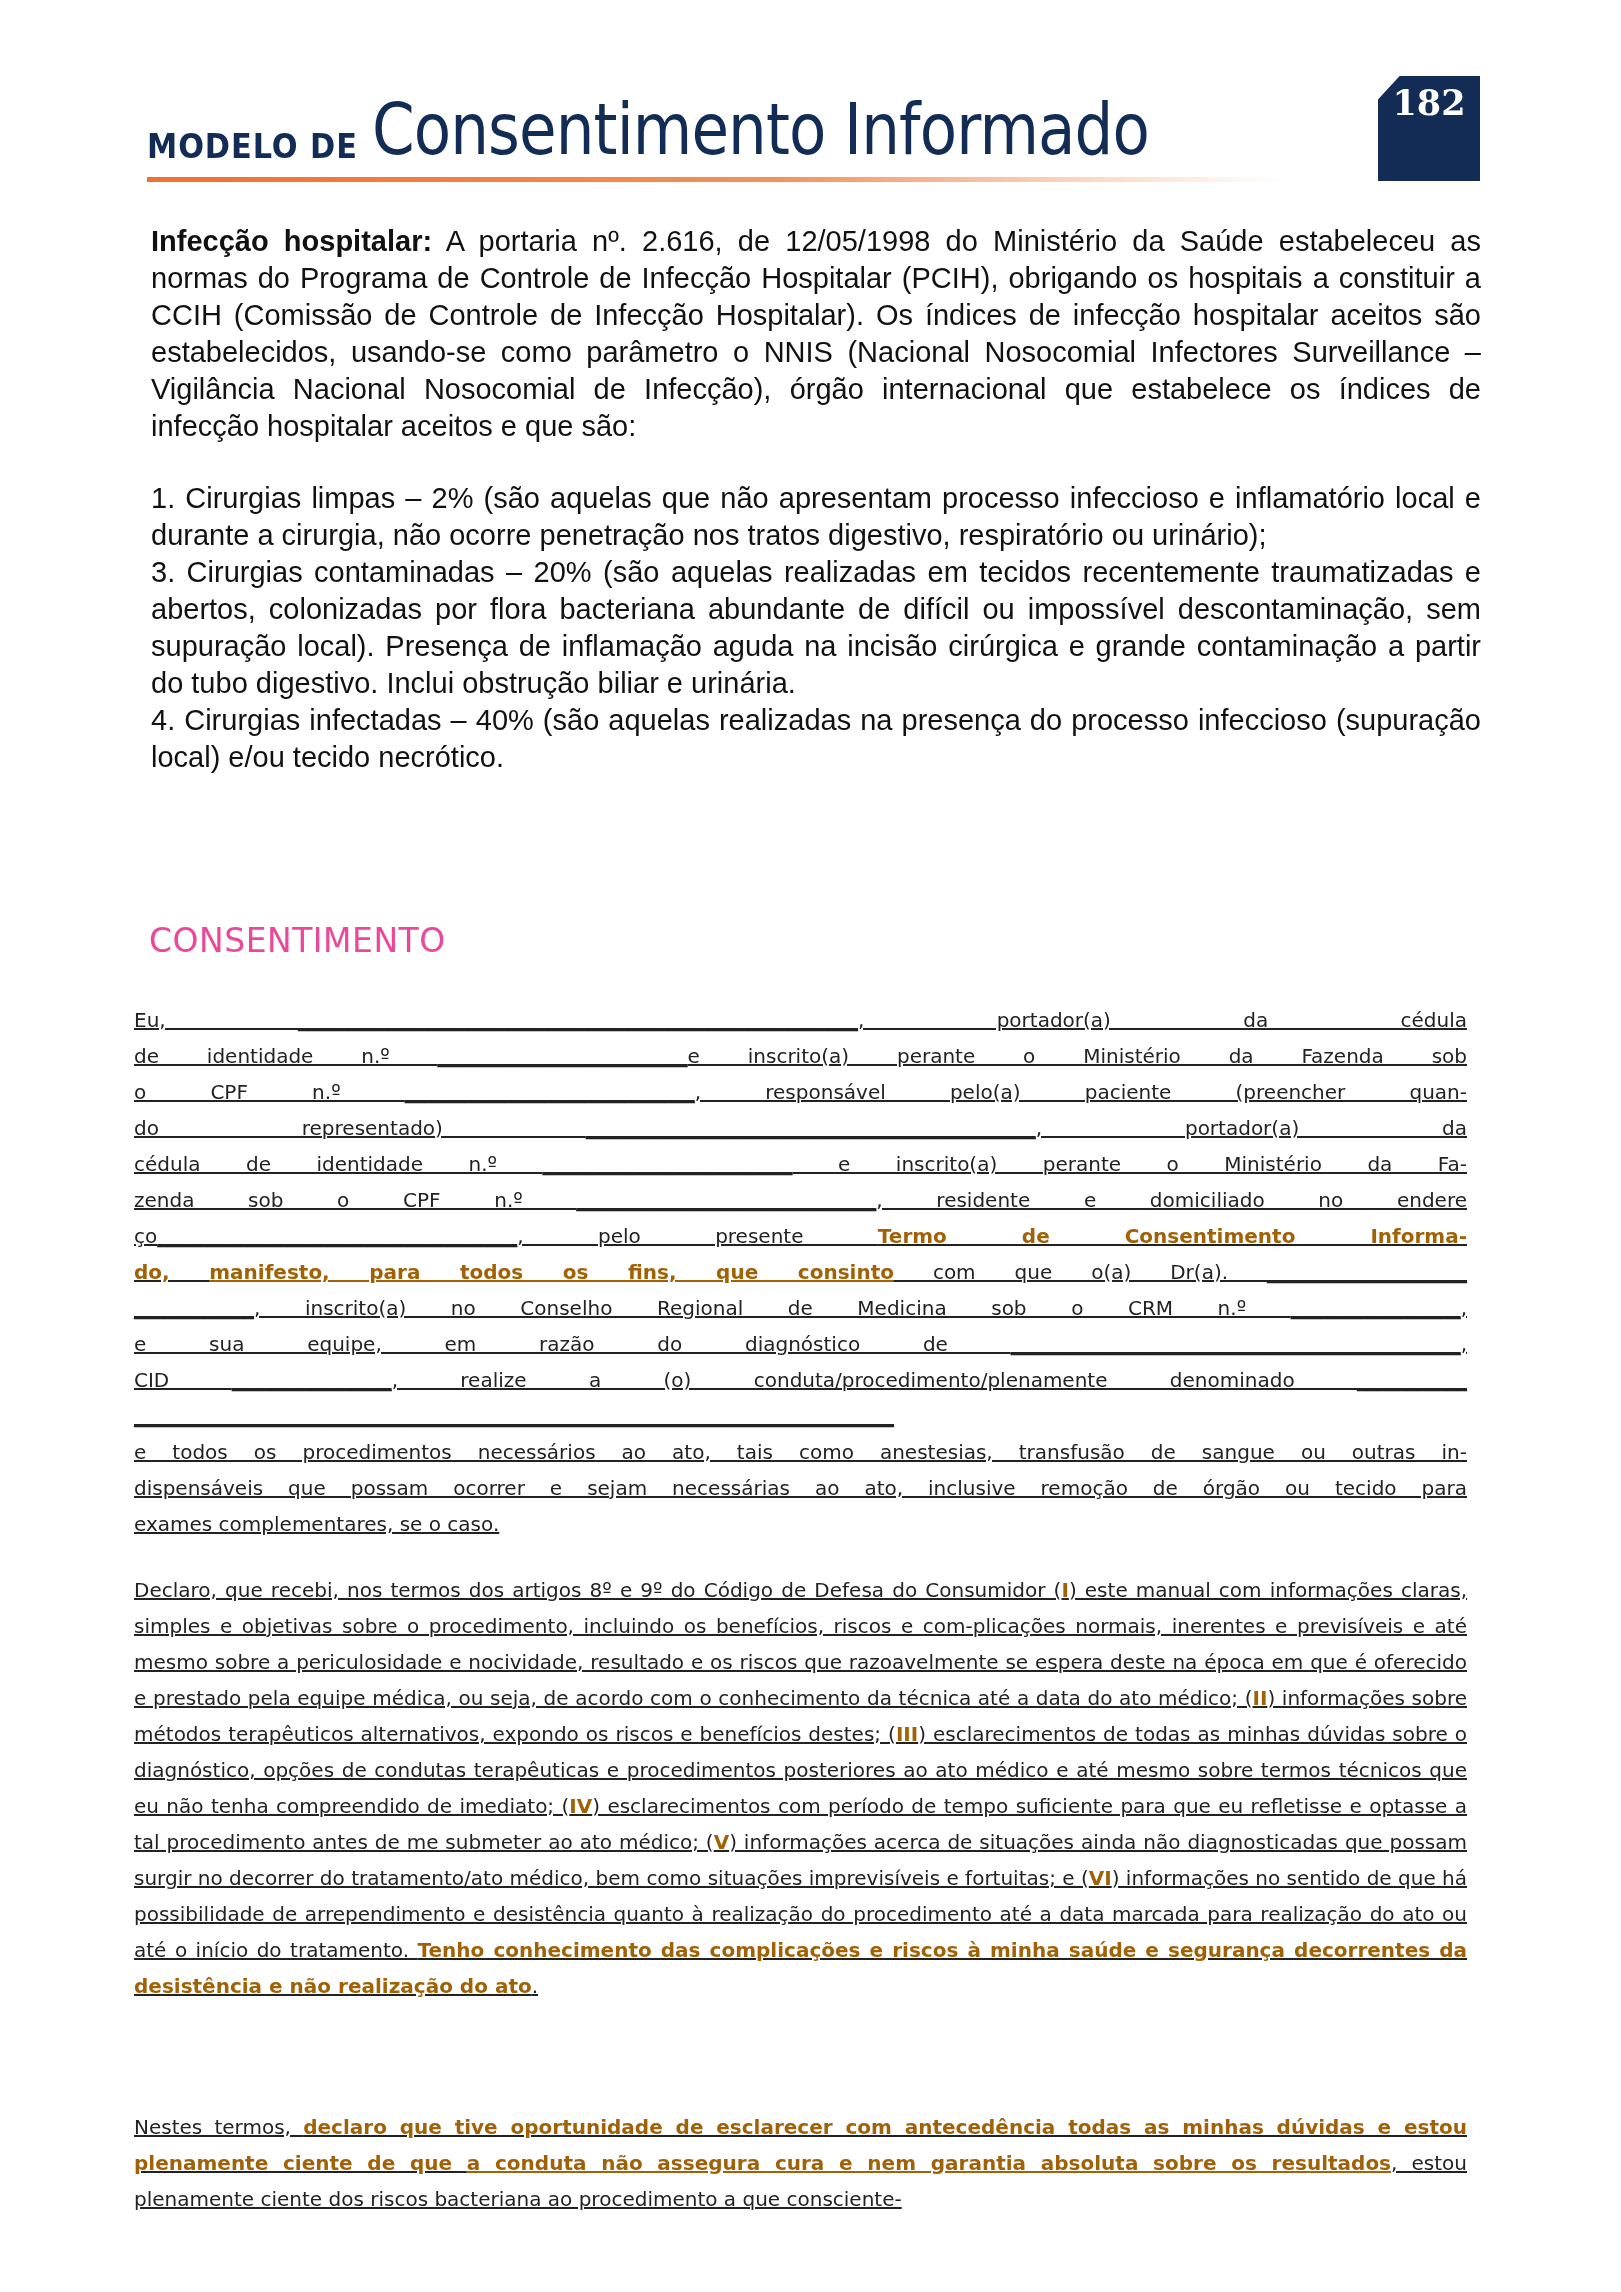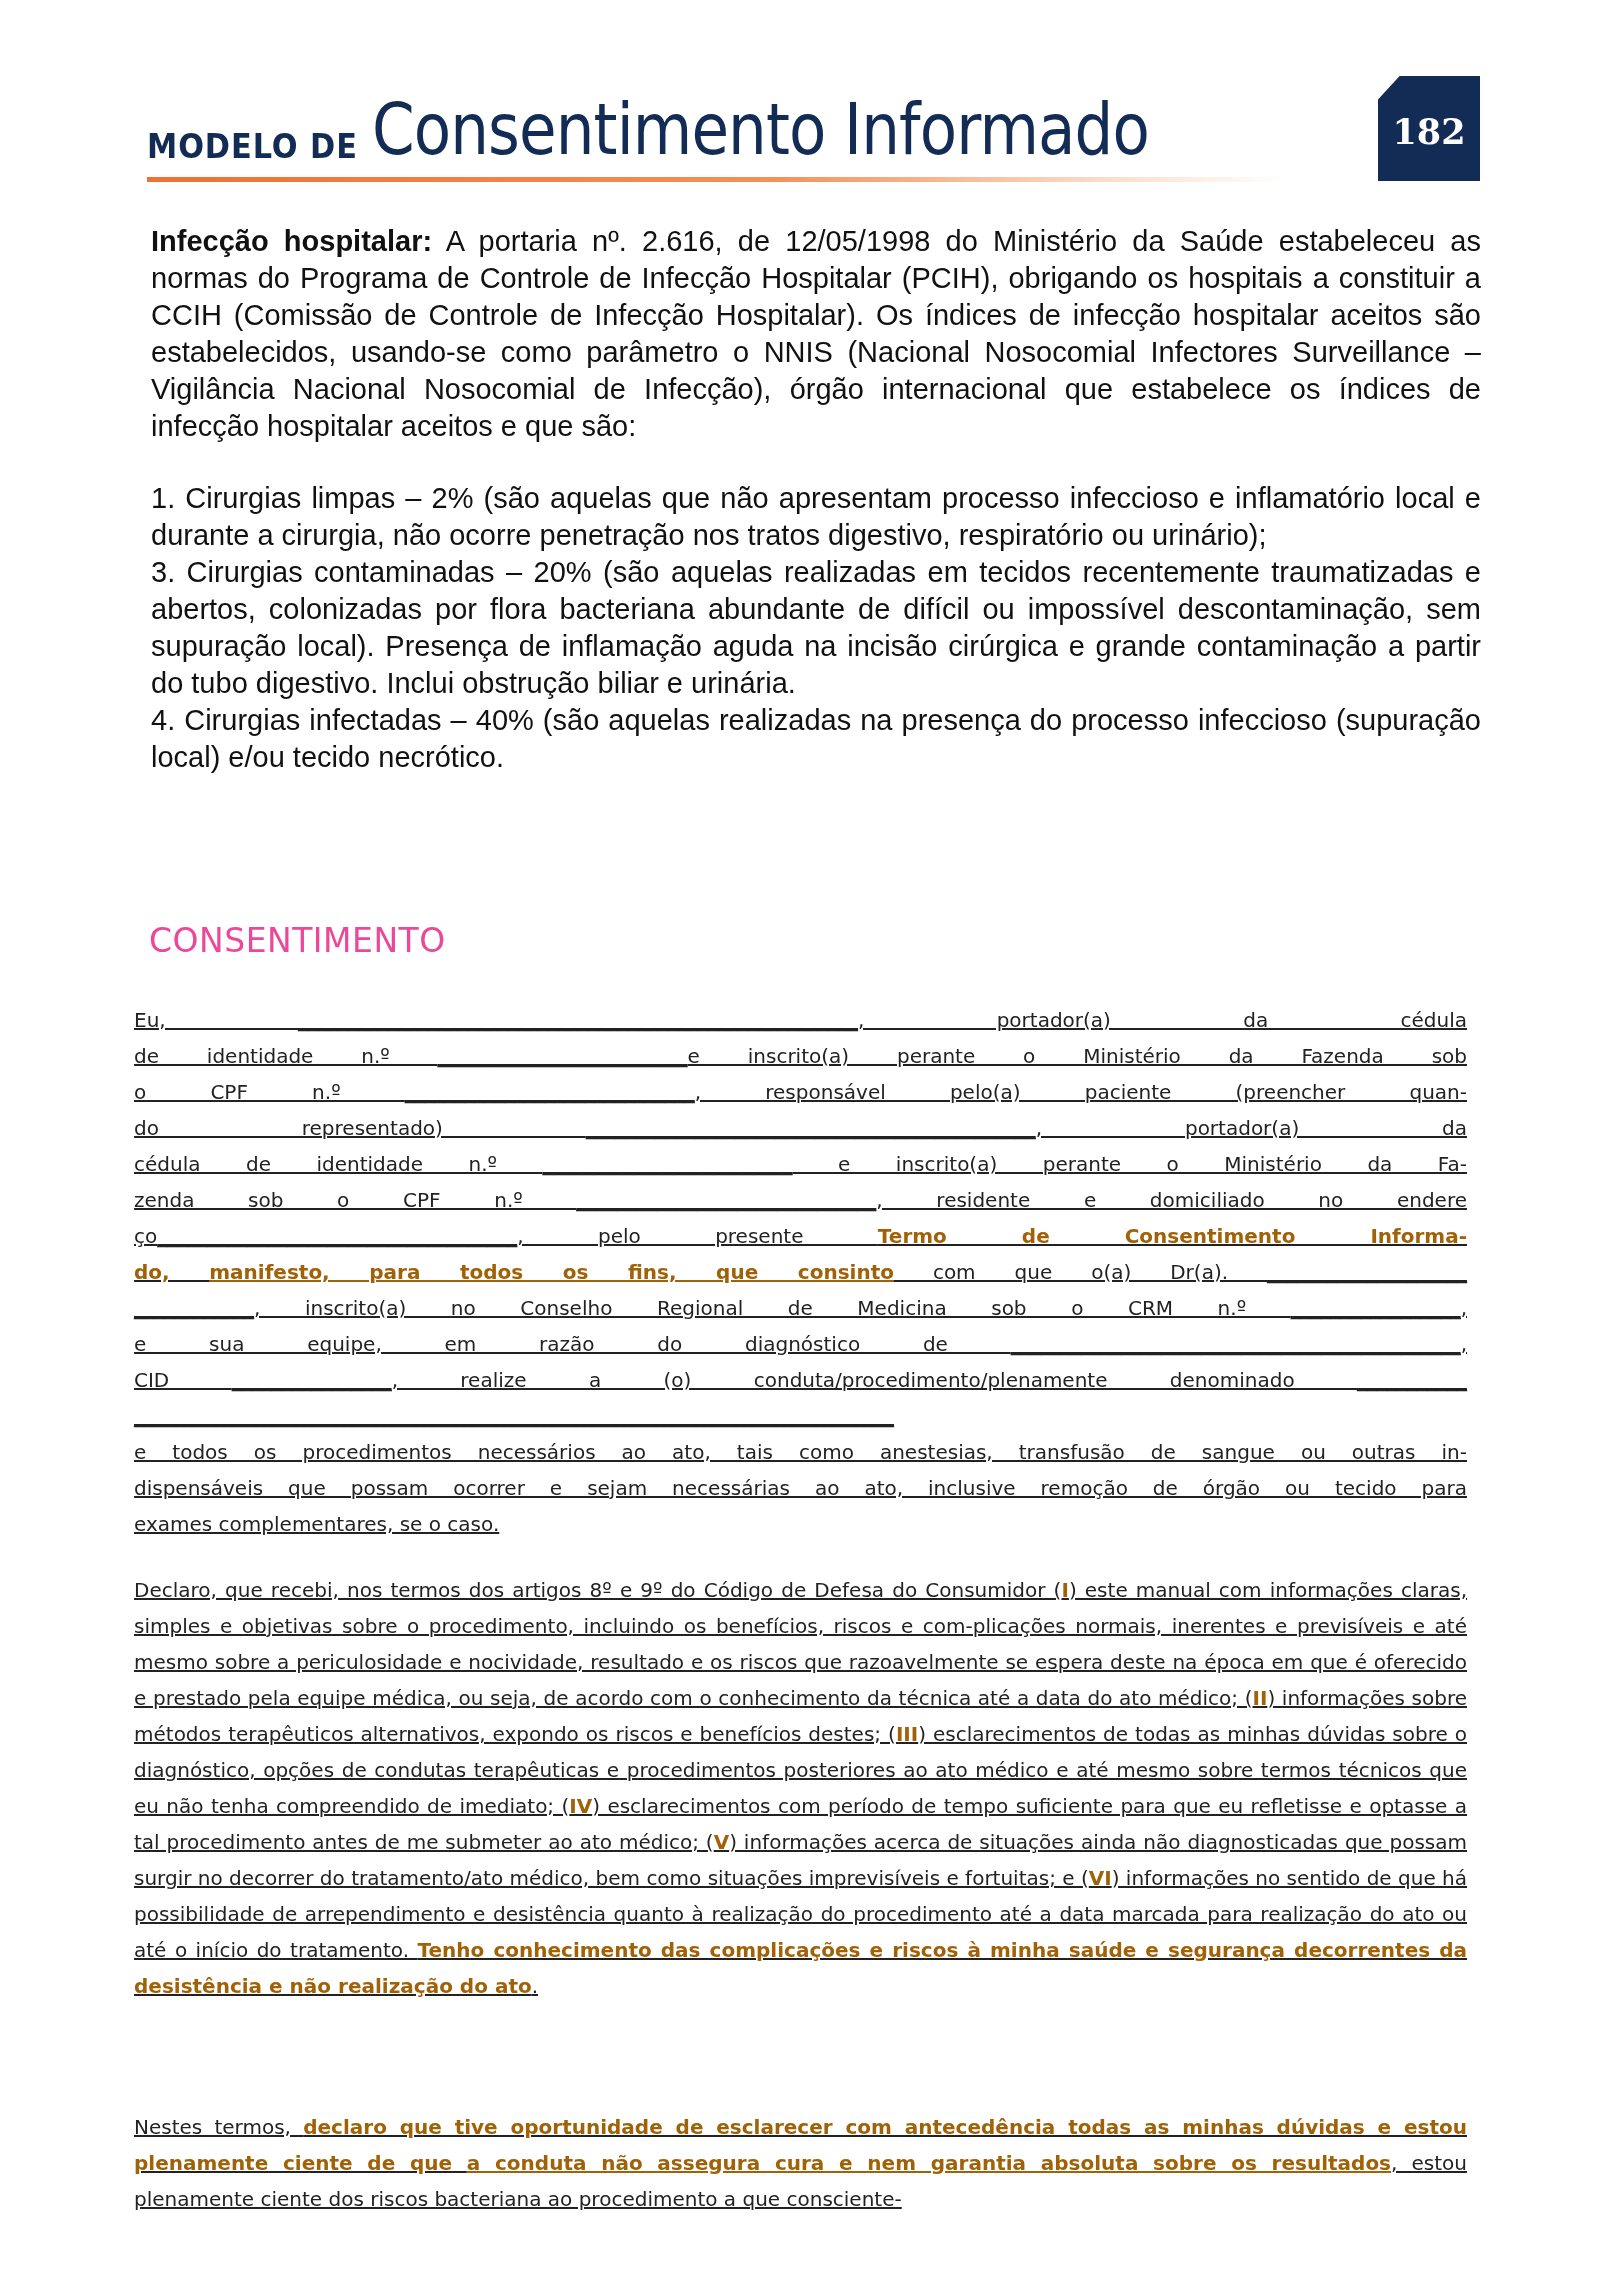--- a/index.html
+++ b/index.html
@@ -18,21 +18,21 @@
     transform: scaleX(0.86); transform-origin: left;
   }
   .title-rule {
     position: absolute; left: 0; top: 99px; width: 1137px; height: 4.9px;
     background: linear-gradient(to right, #f07030 0%, #f49058 55%, rgba(248,200,170,0.6) 85%, rgba(255,255,255,0) 100%);
   }
   .page-badge {
     position: absolute; left: 1378px; top: 76px; width: 102px; height: 105px;
     background: #132c55;
     clip-path: polygon(21.6px 0, 100% 0, 100% 100%, 0 100%, 0 23.5px);
-    display: flex; align-items: center; justify-content: center;
+    display: flex; align-items: flex-start; justify-content: center;
   }
   .page-badge span {
     font-family: "DejaVu Serif", serif; font-weight: bold; font-size: 35px; color: #ffffff;
     margin-top: 5.9px;
   }
   .arial-block {
     position: absolute; left: 151px; width: 1330px;
     font-family: "Liberation Sans", sans-serif; font-size: 29px; line-height: 37px;
     color: #111111; text-align: justify;
   }

